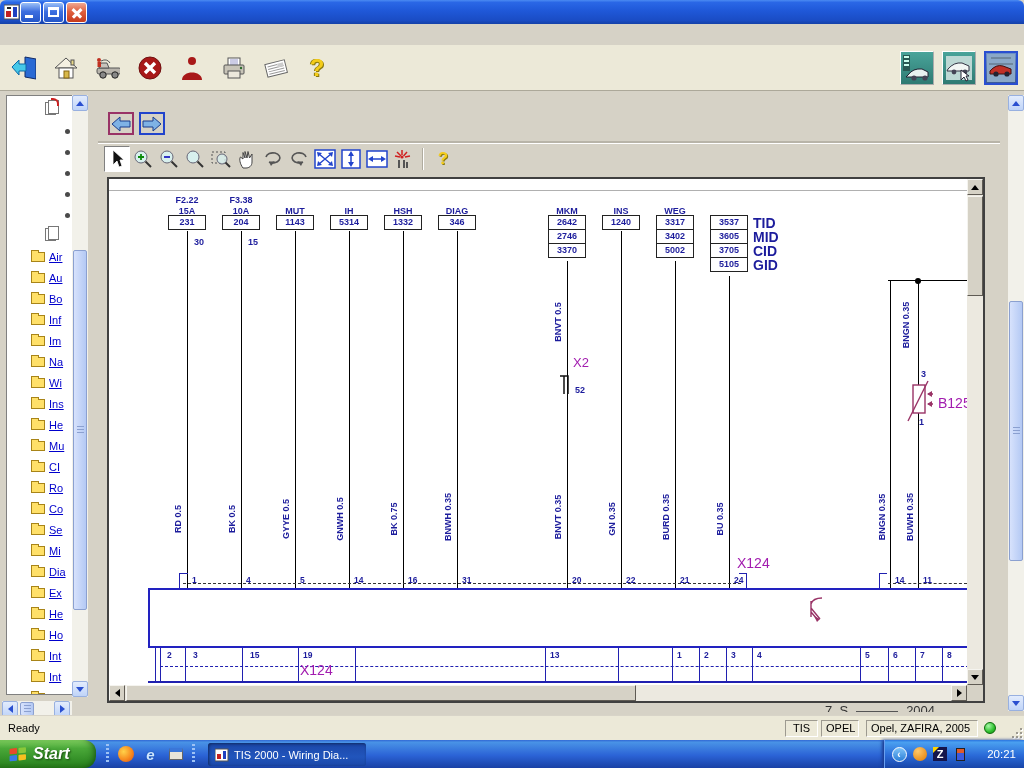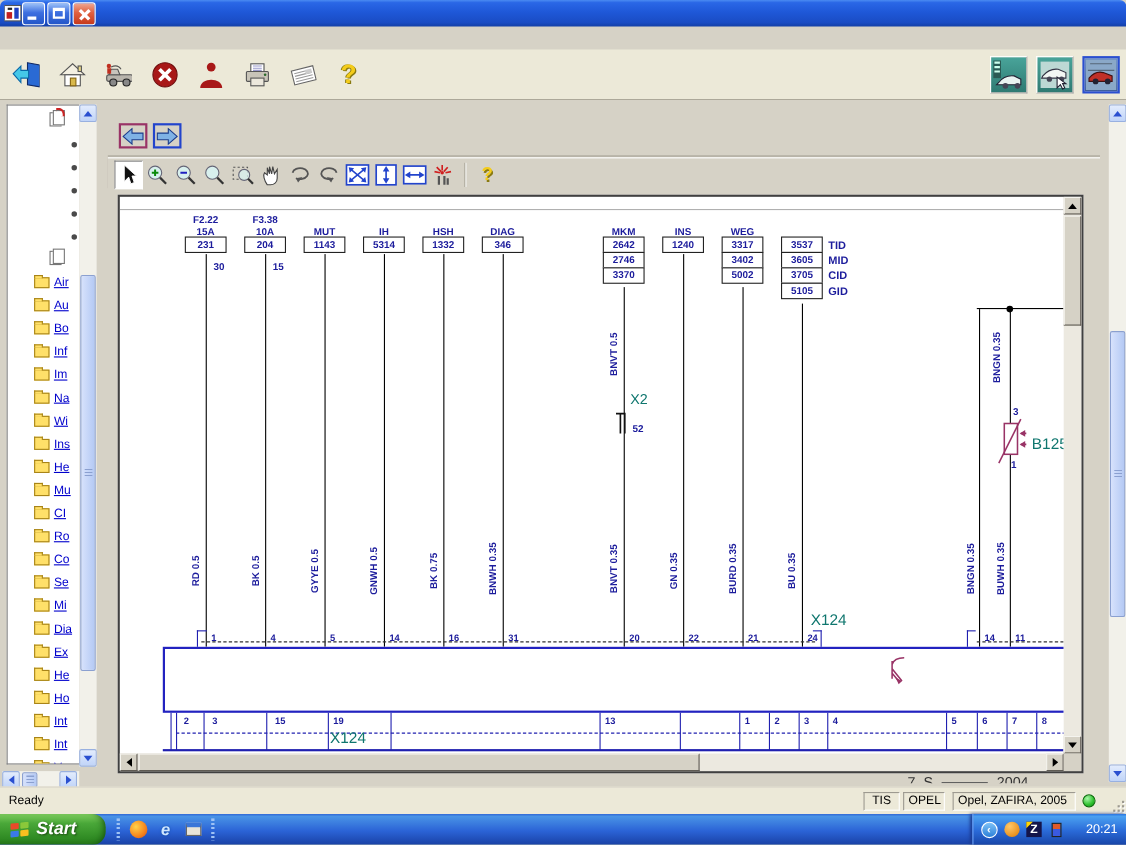--- a/index.html
+++ b/index.html
@@ -91,34 +91,34 @@
   .dg{position:absolute;left:0;top:0;width:858px;height:506px;background:#fff;overflow:hidden;
     color:#1c1c9c;}
   .layer{position:absolute;left:0;top:0;width:100%;height:100%;}
   .frameline{position:absolute;left:0;top:11px;width:858px;height:1px;background:#b0b0b0;}
   .cmp{position:absolute;top:16px;width:38px;transform:translateX(-50%);text-align:center;}
   .cmp .pre{height:11px;font-size:9px;font-weight:bold;line-height:11px;white-space:nowrap;}
   .cmp .ttl{height:10px;font-size:9px;font-weight:bold;line-height:10px;white-space:nowrap;}
   .cmp .cell{width:38px;height:15px;border:1px solid #222;background:#fff;font-size:9px;font-weight:bold;
     line-height:13px;margin-top:-1px;position:relative;}
   .cmp .cell:first-of-type{margin-top:1px;}
-  .cmp .side{position:absolute;left:42px;top:1px;font-size:10px;font-weight:bold;white-space:nowrap;}
+  .cmp .side{position:absolute;left:42px;top:1px;font-size:14px;font-weight:bold;white-space:nowrap;}
   .cmp .sub{position:absolute;left:50%;margin-left:7px;top:42px;font-size:9px;font-weight:bold;}
   .wire{position:absolute;width:1px;background:#000;}
   .wlbl{position:absolute;font-size:9px;font-weight:bold;color:#1c1c9c;white-space:nowrap;
     transform:translate(-50%,-50%) rotate(-90deg);}
   .tpin{position:absolute;top:396px;font-size:8.5px;font-weight:bold;color:#1c1c9c;}
   .bpin{position:absolute;top:471px;font-size:8.5px;font-weight:bold;color:#1c1c9c;}
   .bsep{position:absolute;top:469px;width:1px;height:34px;background:#2020b0;}
   .dash{position:absolute;height:0;border-top:1px dashed #333;}
   .bigbox{position:absolute;left:39px;top:409px;width:837px;height:60px;border:2px solid #2222c0;background:#fff;}
   .thick{position:absolute;left:39px;top:502px;width:819px;height:2px;background:#2020b0;}
   .bracket-v{position:absolute;width:1px;background:#2020b0;}
   .bracket-h{position:absolute;height:1px;background:#2020b0;}
-  .conlbl{position:absolute;font-size:13px;color:#0f766e;}
+  .conlbl{position:absolute;font-size:13px;color:#a21caf;}
   .pinlbl{position:absolute;font-size:9px;font-weight:bold;color:#1c1c9c;}
   .jdot{position:absolute;width:6px;height:6px;border-radius:50%;background:#000;}
   .hline{position:absolute;height:1px;background:#000;}
   
   .cscroll-v{position:absolute;left:858px;top:0;width:16px;height:506px;background:#ece9e0;}
   .cscroll-h{position:absolute;left:0;top:506px;width:858px;height:16px;background:#ece9e0;}
   .ccorner{position:absolute;left:858px;top:506px;width:16px;height:16px;background:#d6d2c6;}
   .cbtn{position:absolute;width:16px;height:16px;background:#d6d2c6;border:1px solid;
     border-color:#f5f4ef #5f5b54 #5f5b54 #f5f4ef;display:flex;align-items:center;justify-content:center;}
   .cbtn .tri.up{border-bottom-color:#000;} .cbtn .tri.down{border-top-color:#000;}
@@ -795,20 +795,28 @@
           <i class="ffx"></i>
         </span>
       <span class="qicon">
           <span class="ie">e</span>
         </span>
       <span class="qicon">
           <i class="desk"></i>
         </span>
       <span class="qsep"></span>
     </div>
+    <button class="taskbtn active">
+      <svg width="14" height="14">
+          <rect x="0" y="1" width="13" height="12" fill="#fff" stroke="#555"></rect>
+          <rect x="2" y="6" width="4" height="5" fill="#c42020"></rect>
+          <rect x="8" y="3" width="3" height="8" fill="#2040c0"></rect>
+        </svg>
+      <span>TIS 2000 - Wiring Dia...</span>
+    </button>
     <div class="tray">
       <span class="trayicon">
           <span class="hidearr">‹</span>
         </span>
       <span class="trayicon">
           <i class="agent"></i>
         </span>
       <span class="trayicon za">Z</span>
       <span class="trayicon">
           <i class="batt"></i>

